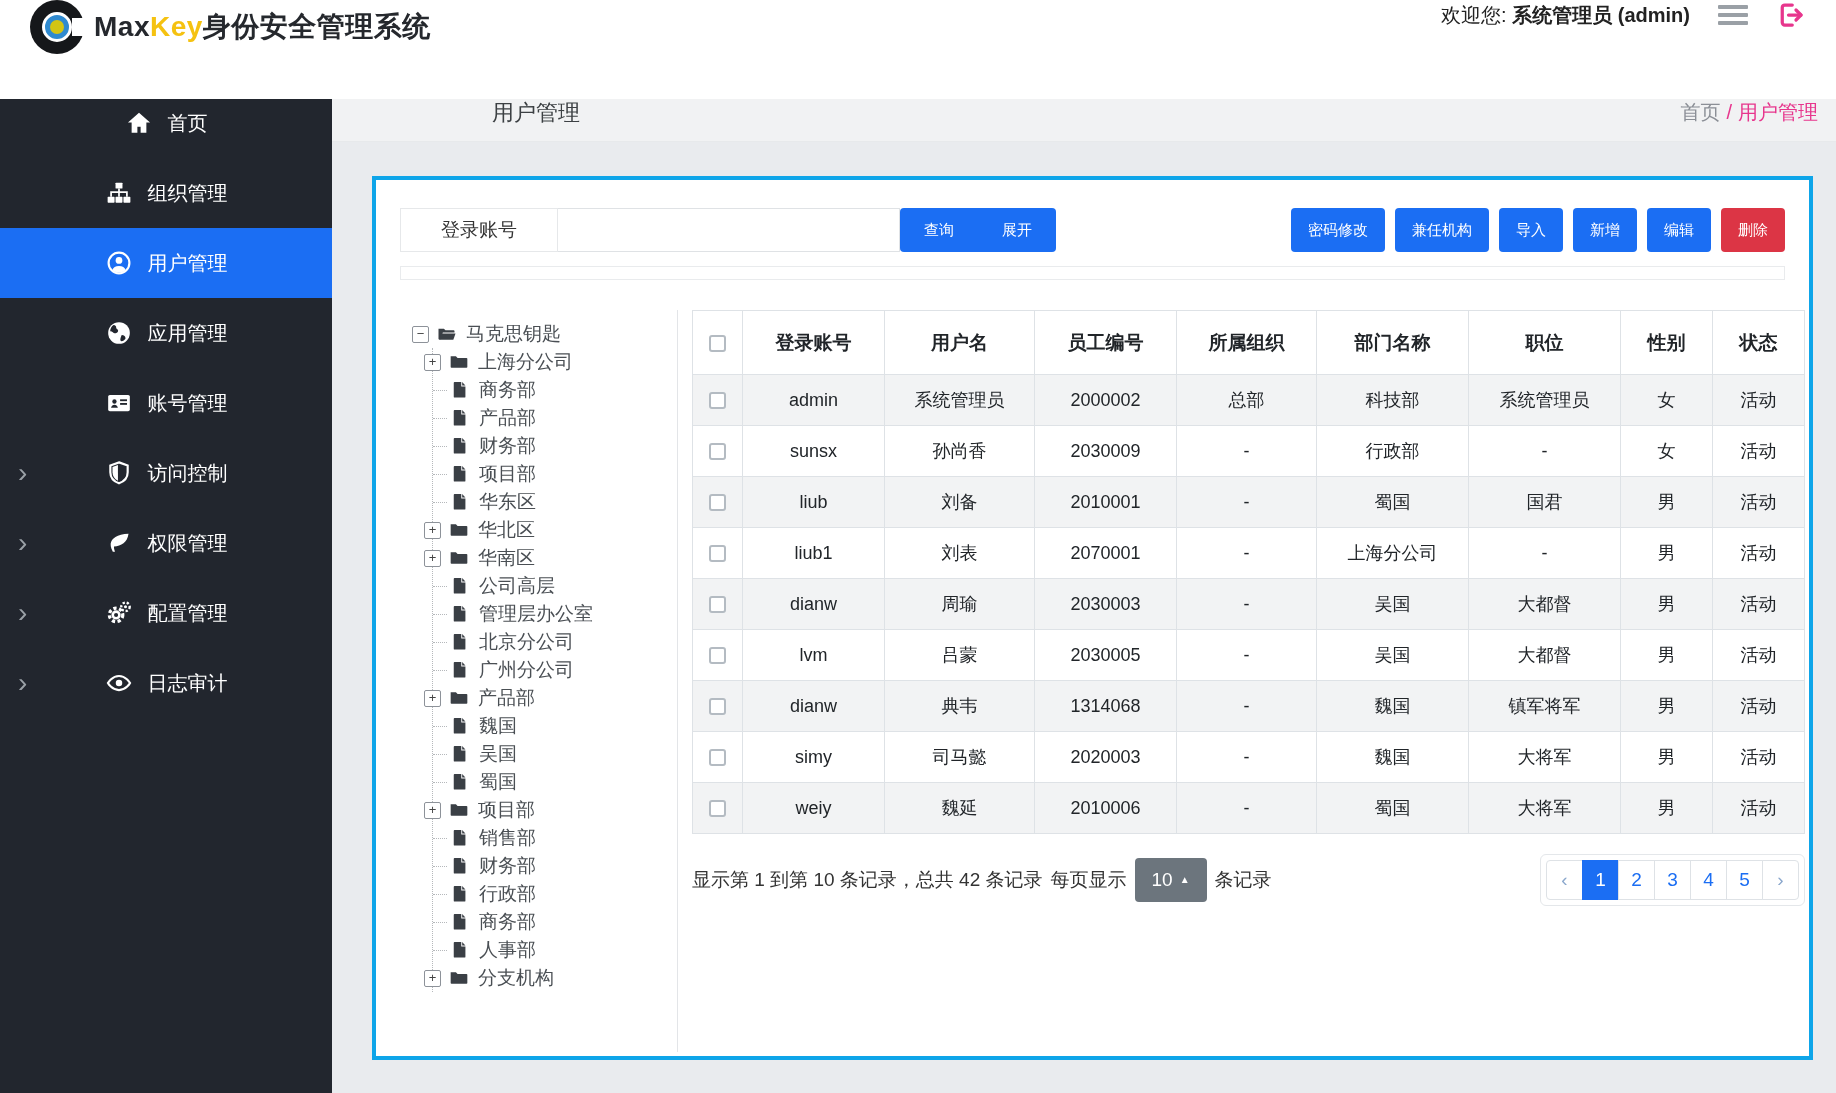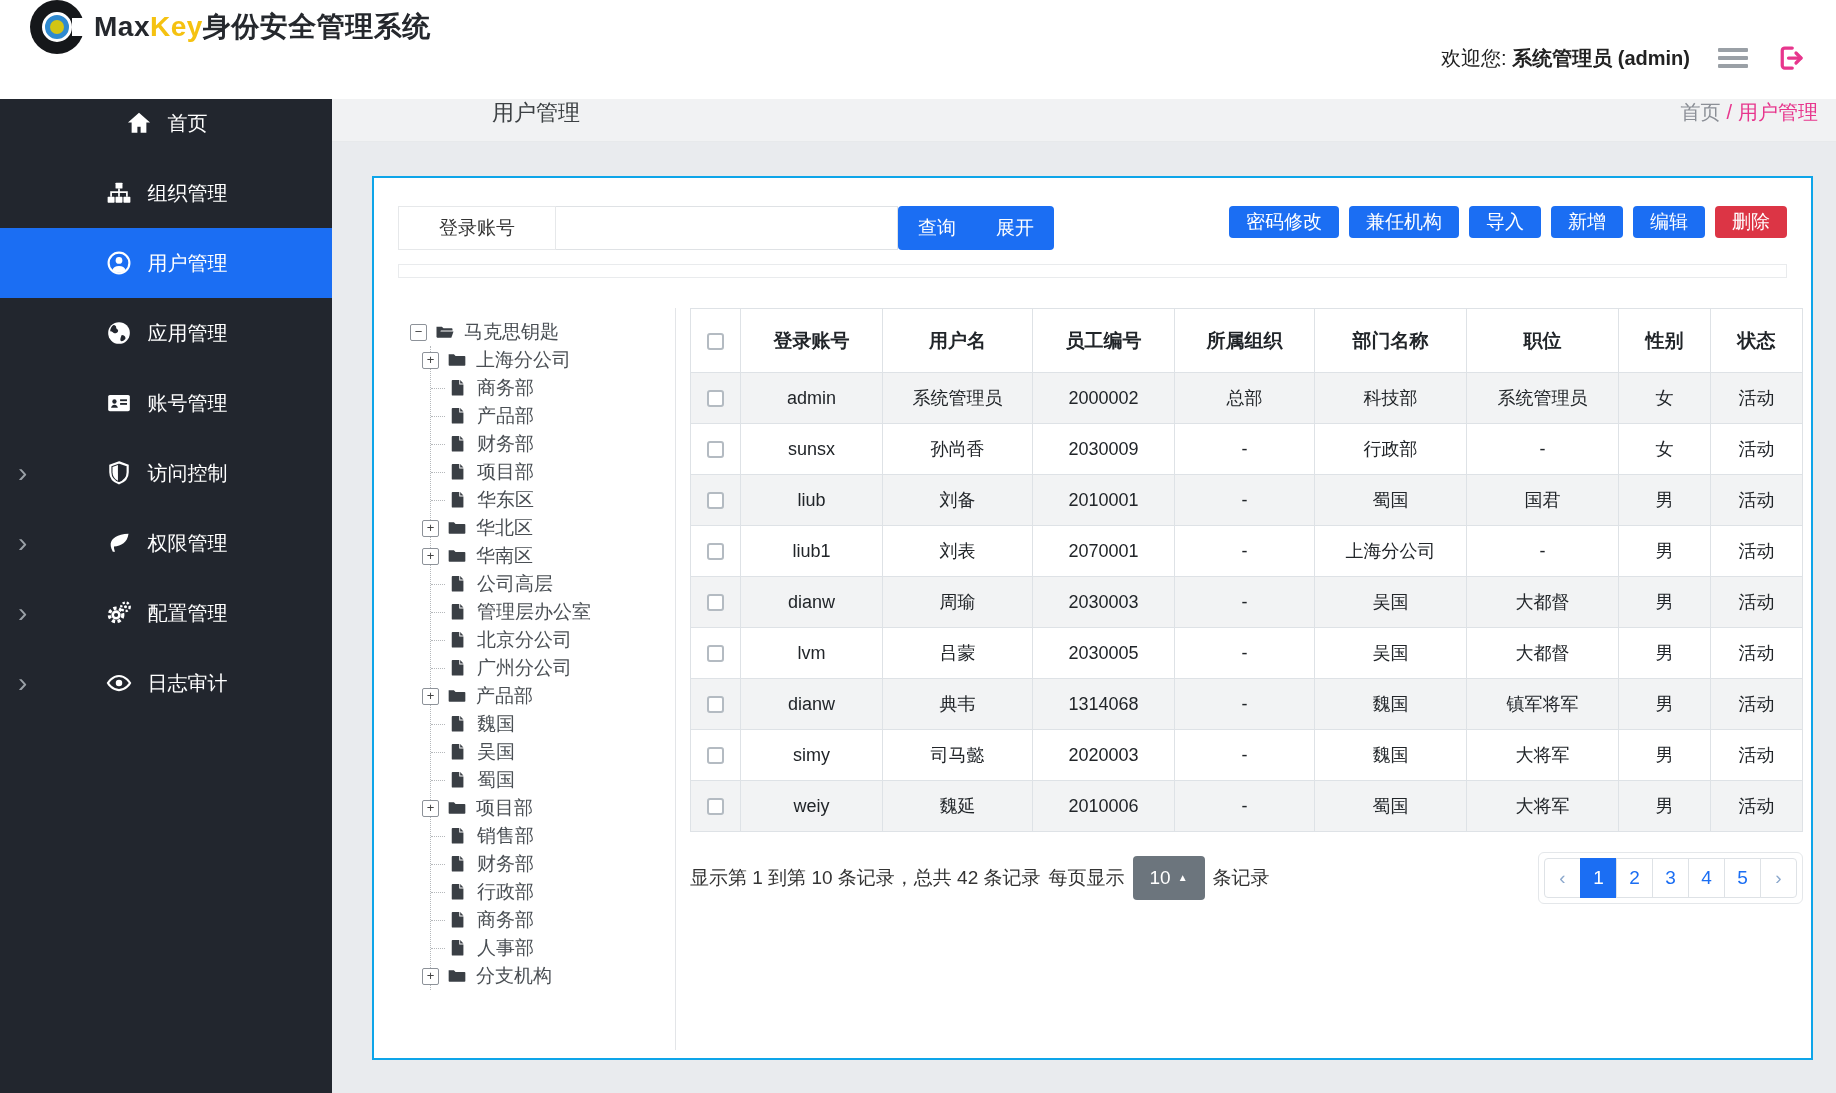--- a/index.html
+++ b/index.html
@@ -10,21 +10,21 @@
   }
   
   .topbar{position:absolute;top:0;left:0;right:0;height:99px;background:#fff;display:flex;align-items:flex-start;justify-content:space-between;padding:0 30px;z-index:5;}
   .brand{display:flex;align-items:center;gap:10px;cursor:pointer;}
   .logo{width:54px;height:54px;border-radius:50%;background:#15171a;position:relative;flex:0 0 auto;}
   .logo::after{content:'';position:absolute;right:-4px;top:50%;transform:translateY(-50%);width:16px;height:18px;background:#fff;}
   .logo .ring{position:absolute;left:50%;top:50%;width:30px;height:30px;margin:-15px 0 0 -15px;background:#2f8ad0;border:3px solid #fff;border-radius:50%;}
   .logo .dot{position:absolute;left:50%;top:50%;width:14px;height:14px;margin:-7px 0 0 -7px;background:#d3c514;border-radius:50%;}
   .brand-text{font-size:28px;font-weight:800;color:#25282d;letter-spacing:.5px;}
   .brand-text .key{color:#f5c211;}
-  .topbar-right{display:flex;align-items:center;gap:28px;margin-top:43px;}
+  .topbar-right{display:flex;align-items:center;gap:28px;}
   .welcome{font-size:20px;color:#222;}
   .welcome b{font-weight:700;}
   .hamburger{display:inline-block;cursor:pointer;}
   .hamburger i{display:block;width:30px;height:4px;background:#9aa0a6;border-radius:1px;margin:4px 0;}
   .logout-btn{cursor:pointer;display:flex;align-items:center;}
   
   .sidebar{position:absolute;left:0;top:84px;bottom:0;width:332px;background:#22262e;padding-top:4px;}
   .side-item{height:70px;display:flex;align-items:center;justify-content:center;gap:15px;position:relative;color:#fff;font-size:20px;cursor:pointer;}
   .side-item.active{background:#1b6ef3;}
   .side-chev{position:absolute;left:18px;top:50%;transform:translateY(-50%);color:#9aa0a6;font-size:28px;line-height:1;font-weight:400;}
@@ -32,29 +32,29 @@
   .side-icon svg{width:26px;height:26px;}
   
   .main{position:absolute;left:332px;top:84px;right:0;bottom:0;background:#e9ebee;}
   .page-head{height:58px;background:#f1f2f3;display:flex;align-items:center;justify-content:space-between;padding:0 18px 0 160px;border-bottom:1px solid #e7e9eb;}
   .page-title{font-size:22px;color:#3c4043;}
   .breadcrumb{font-size:20px;}
   .bc-home{color:#8b8f96;cursor:pointer;}
   .bc-sep{color:#e7368d;margin:0 6px;}
   .bc-cur{color:#e7368d;}
   
-  .card{position:absolute;left:40px;right:23px;top:92px;bottom:33px;background:#fff;border:2px solid #0ea5e9;padding:28px 24px;}
+  .card{position:absolute;left:40px;right:23px;top:92px;bottom:33px;background:#fff;border:4px solid #0ea5e9;padding:28px 24px;}
   .search-row{display:flex;align-items:stretch;height:44px;}
   .search-label-cell{width:158px;border:1px solid #e6e8ea;display:flex;align-items:center;justify-content:center;font-size:19px;color:#333;background:#fff;}
   .search-input{width:342px;border:1px solid #dfe2e5;border-left:none;outline:none;font-size:18px;padding:0 10px;color:#333;}
-  .btn{border:none;color:#fff;background:#1b6ef3;font-size:19px;cursor:pointer;font-family:Liberation Sans, sans-serif;}
+  .btn{border:none;color:#fff;background:#1b6ef3;font-size:15px;cursor:pointer;font-family:Liberation Sans, sans-serif;}
   .btn-query{width:78px;border-radius:4px 0 0 4px;}
   .btn-expand{width:78px;border-radius:0 4px 4px 0;}
   .toolbar{margin-left:auto;display:flex;gap:10px;}
-  .toolbar .btn{border-radius:4px;padding:0 17px;height:32px;}
+  .toolbar .btn{border-radius:4px;padding:0 17px;height:44px;}
   .toolbar .btn.danger{background:#dc3545;}
   .collapsed-panel{height:14px;border:1px solid #e9ebed;margin-top:14px;}
   
   .content-row{display:flex;margin-top:30px;align-items:stretch;}
   .tree-panel{width:278px;flex:0 0 auto;border-right:1px solid #e3e5e8;padding:10px 4px 60px 12px;min-height:700px;}
   .tree-row{display:flex;align-items:center;height:28px;font-size:19px;color:#4a4f54;cursor:pointer;white-space:nowrap;}
   .t-toggle{width:17px;height:17px;border:1px solid #8d9299;border-radius:2px;background:#fff;font-size:13px;line-height:14px;text-align:center;color:#444;flex:0 0 auto;cursor:pointer;}
   .t-icon{width:22px;height:22px;margin:0 8px 0 7px;flex:0 0 auto;display:flex;align-items:center;justify-content:center;}
   .t-icon svg{width:20px;height:20px;}
   .tree-children{margin-left:20px;border-left:1px dotted #b5b8bb;padding-left:0;}

